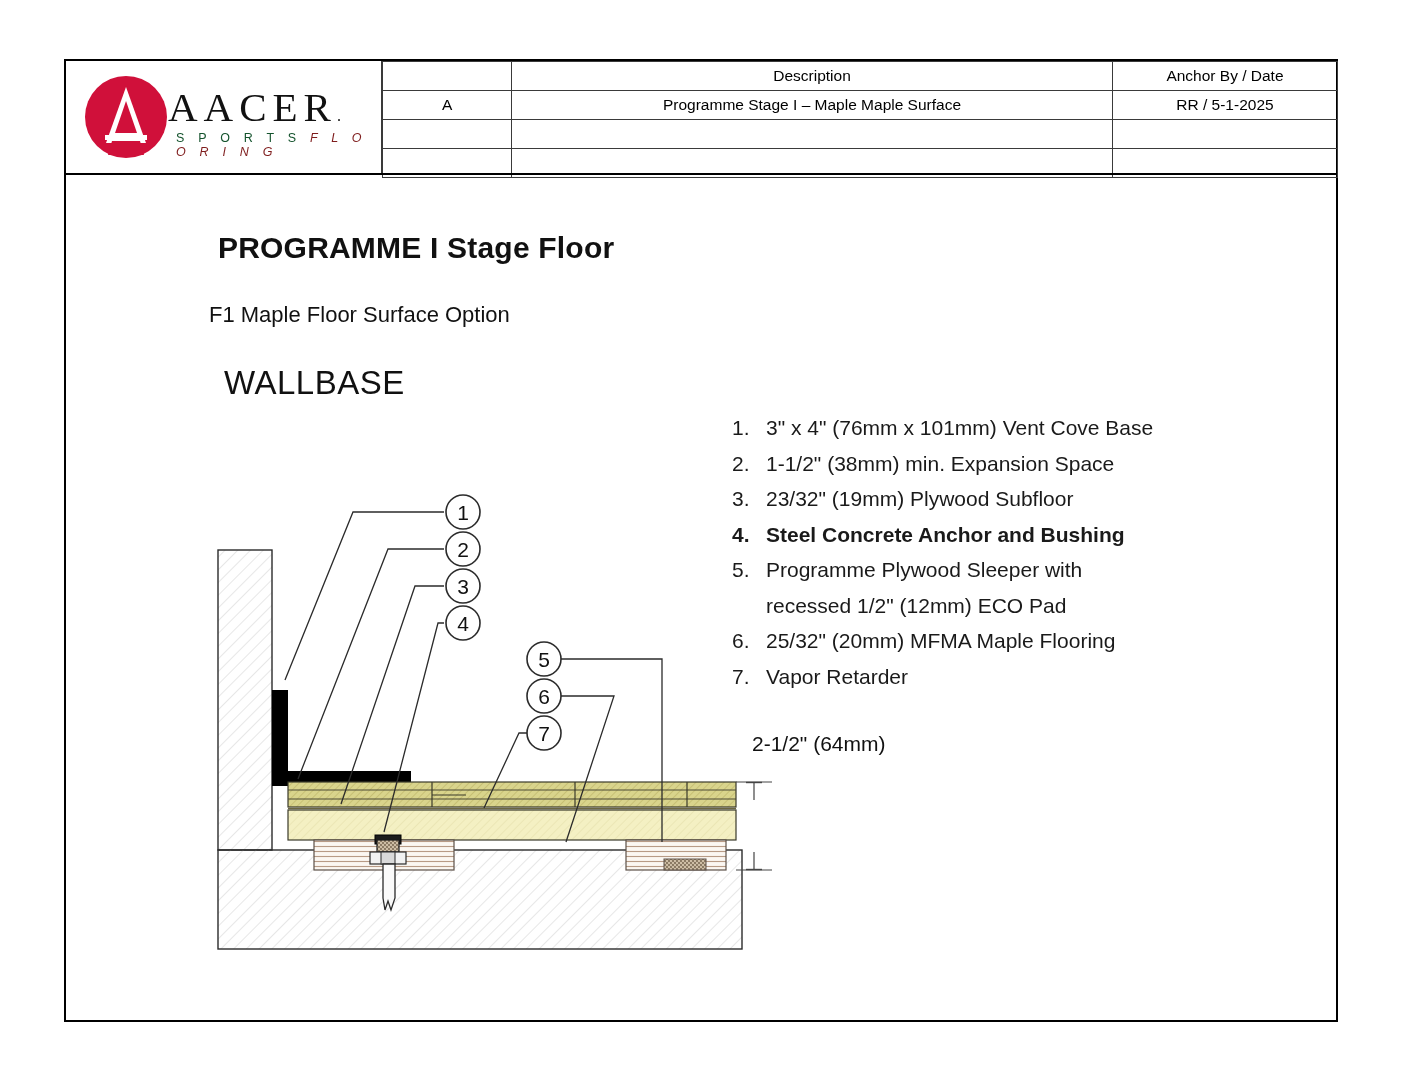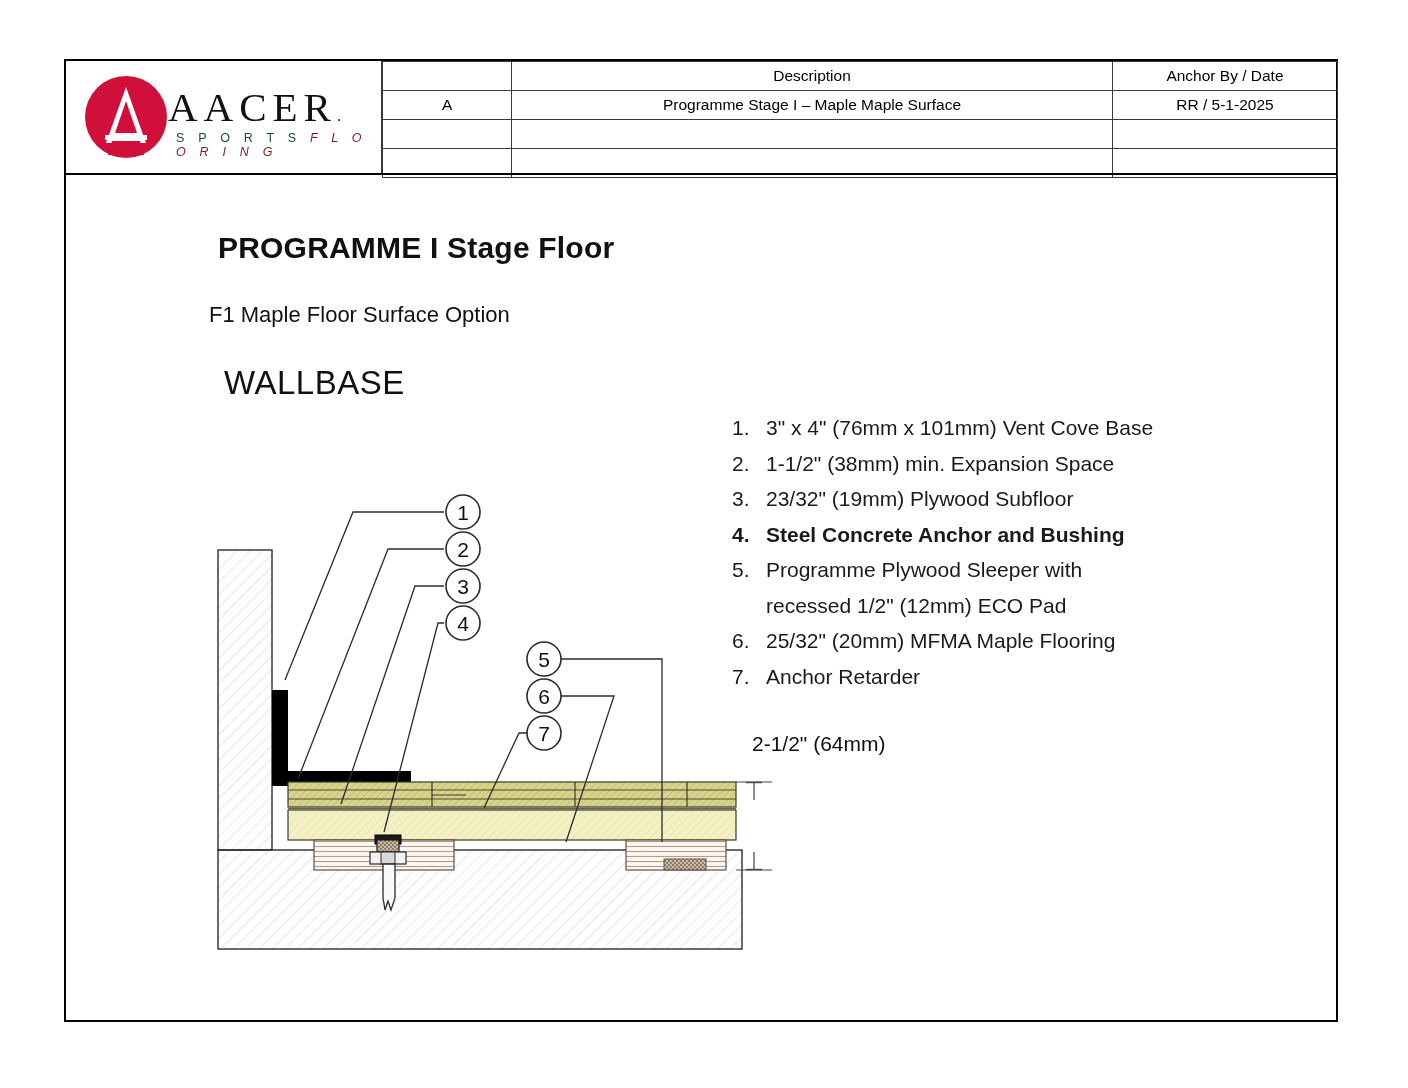--- a/index.html
+++ b/index.html
@@ -136,21 +136,21 @@
       <span class="leg-num">5.</span>
       <span class="leg-txt">Programme Plywood Sleeper with</span>
     </div>
     <div class="leg-cont">recessed 1/2" (12mm) ECO Pad</div>
     <div class="leg-row">
       <span class="leg-num">6.</span>
       <span class="leg-txt">25/32" (20mm) MFMA Maple Flooring</span>
     </div>
     <div class="leg-row">
       <span class="leg-num">7.</span>
-      <span class="leg-txt">Anchor Retarder</span>
+      <span class="leg-txt">Vapor Retarder</span>
     </div>
   </div>
 
   <svg id="drawing" viewBox="0 0 1274 848">
     <defs>
       <pattern id="hatchConc" width="9" height="9" patternTransform="rotate(45)" patternUnits="userSpaceOnUse">
         <line x1="0" y1="0" x2="0" y2="9" stroke="#cfcfcf" stroke-width="1"></line>
       </pattern>
       <pattern id="hatchMaple" width="5" height="5" patternTransform="rotate(45)" patternUnits="userSpaceOnUse">
         <rect width="5" height="5" fill="#d9d48c"></rect>

